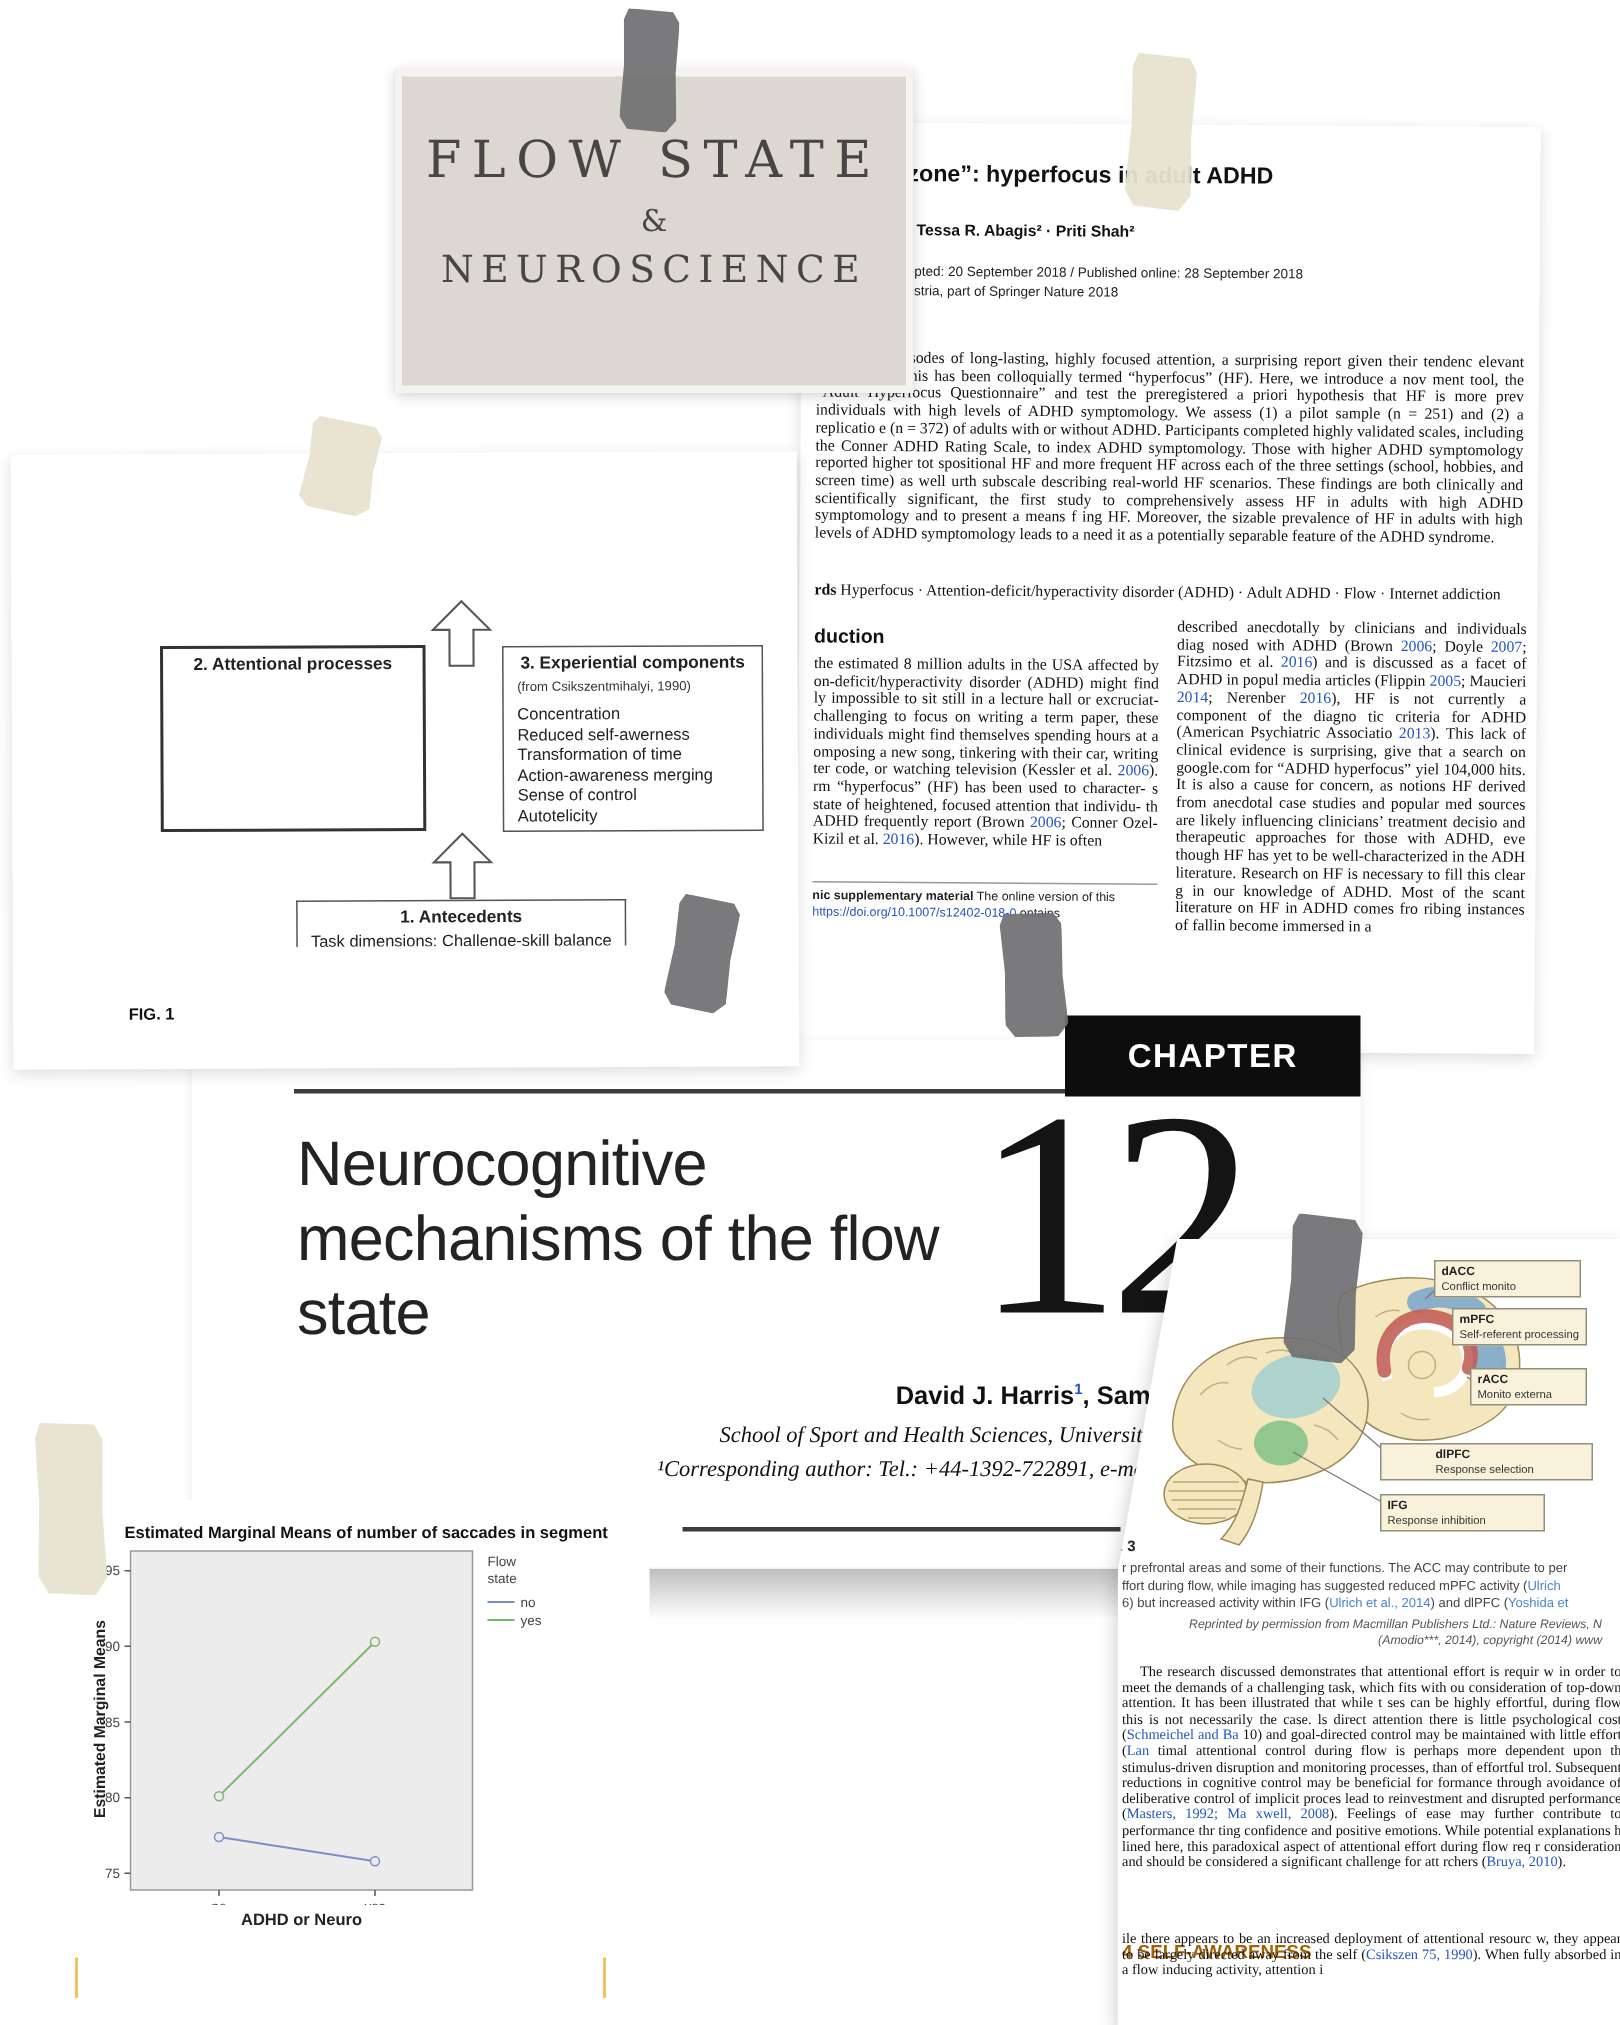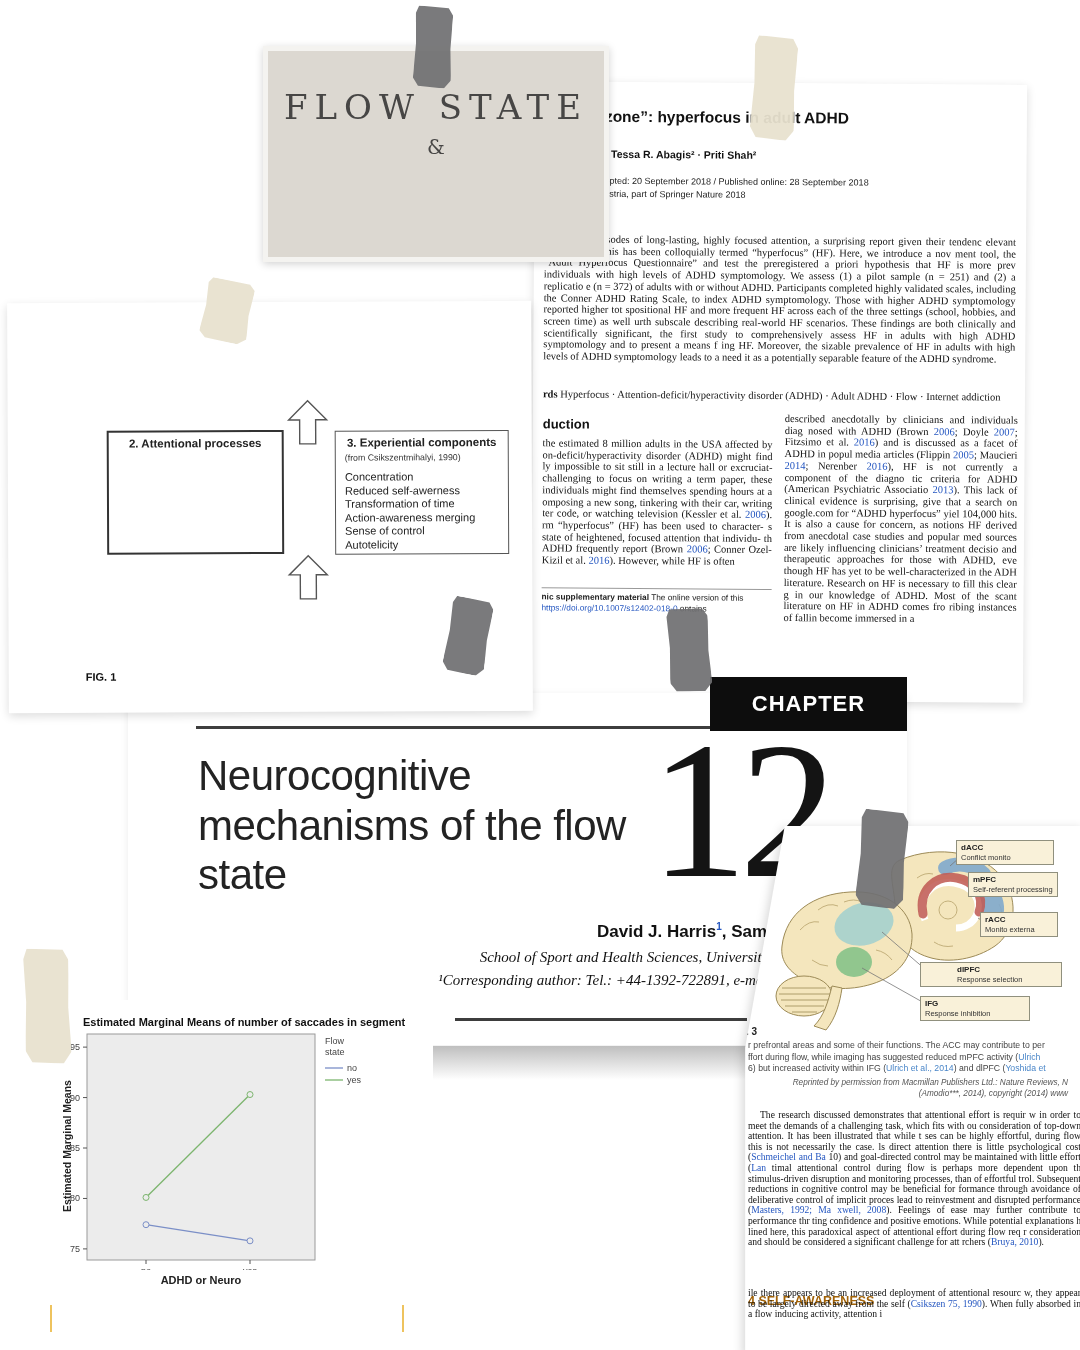--- a/index.html
+++ b/index.html
@@ -141,26 +141,31 @@
           <li>Reduced self-awerness</li>
         <li>Transformation of time</li>
           <li>Action-awareness merging</li>
         <li>Sense of control</li>
           <li>Autotelicity</li>
       </ul>
     </div>
     <svg class="abs" style="left:277px;top:252px;" width="46" height="48">
       <polygon points="23,2 4,21 15,21 15,45 31,45 31,21 42,21" fill="#fff" stroke="#555" stroke-width="1.4"></polygon>
     </svg>
+    <div class="fbox" style="left:189px;top:298px;width:218px;height:30px;border-bottom:none;overflow:hidden;">
+      <div class="bt">1. Antecedents</div>
+      <div class="bsub" style="margin-top:2px;">Task dimensions: Challenge-skill balance</div>
+    </div>
     <div class="abs" id="fig1-label">FIG. 1</div>
   </div>
 
   <div class="abs" id="title-card">
     <div class="l1">FLOW STATE</div>
     <div class="amp">&amp;</div>
+    <div class="l2">NEUROSCIENCE</div>
   </div>
 
   <div id="brain-wrap">
    <div id="brain-paper">
     <div class="abs" id="brain-fig">
       <svg width="300" height="195" viewBox="0 0 300 195">
 
         <path d="M148,22 C186,6 233,14 252,42 C267,64 263,94 243,108 C224,121 197,126 176,119 C156,113 142,96 143,74 C144,50 132,29 148,22 Z" fill="#f4e6bd" stroke="#9c8a57" stroke-width="1"></path>
         <path d="M165,40 q8,-6 16,-4 M225,36 q9,4 11,13 M247,66 q5,9 1,17 M182,104 q9,6 19,4 M205,24 q8,-2 14,2" fill="none" stroke="#c3b07c" stroke-width="1"></path>
 

